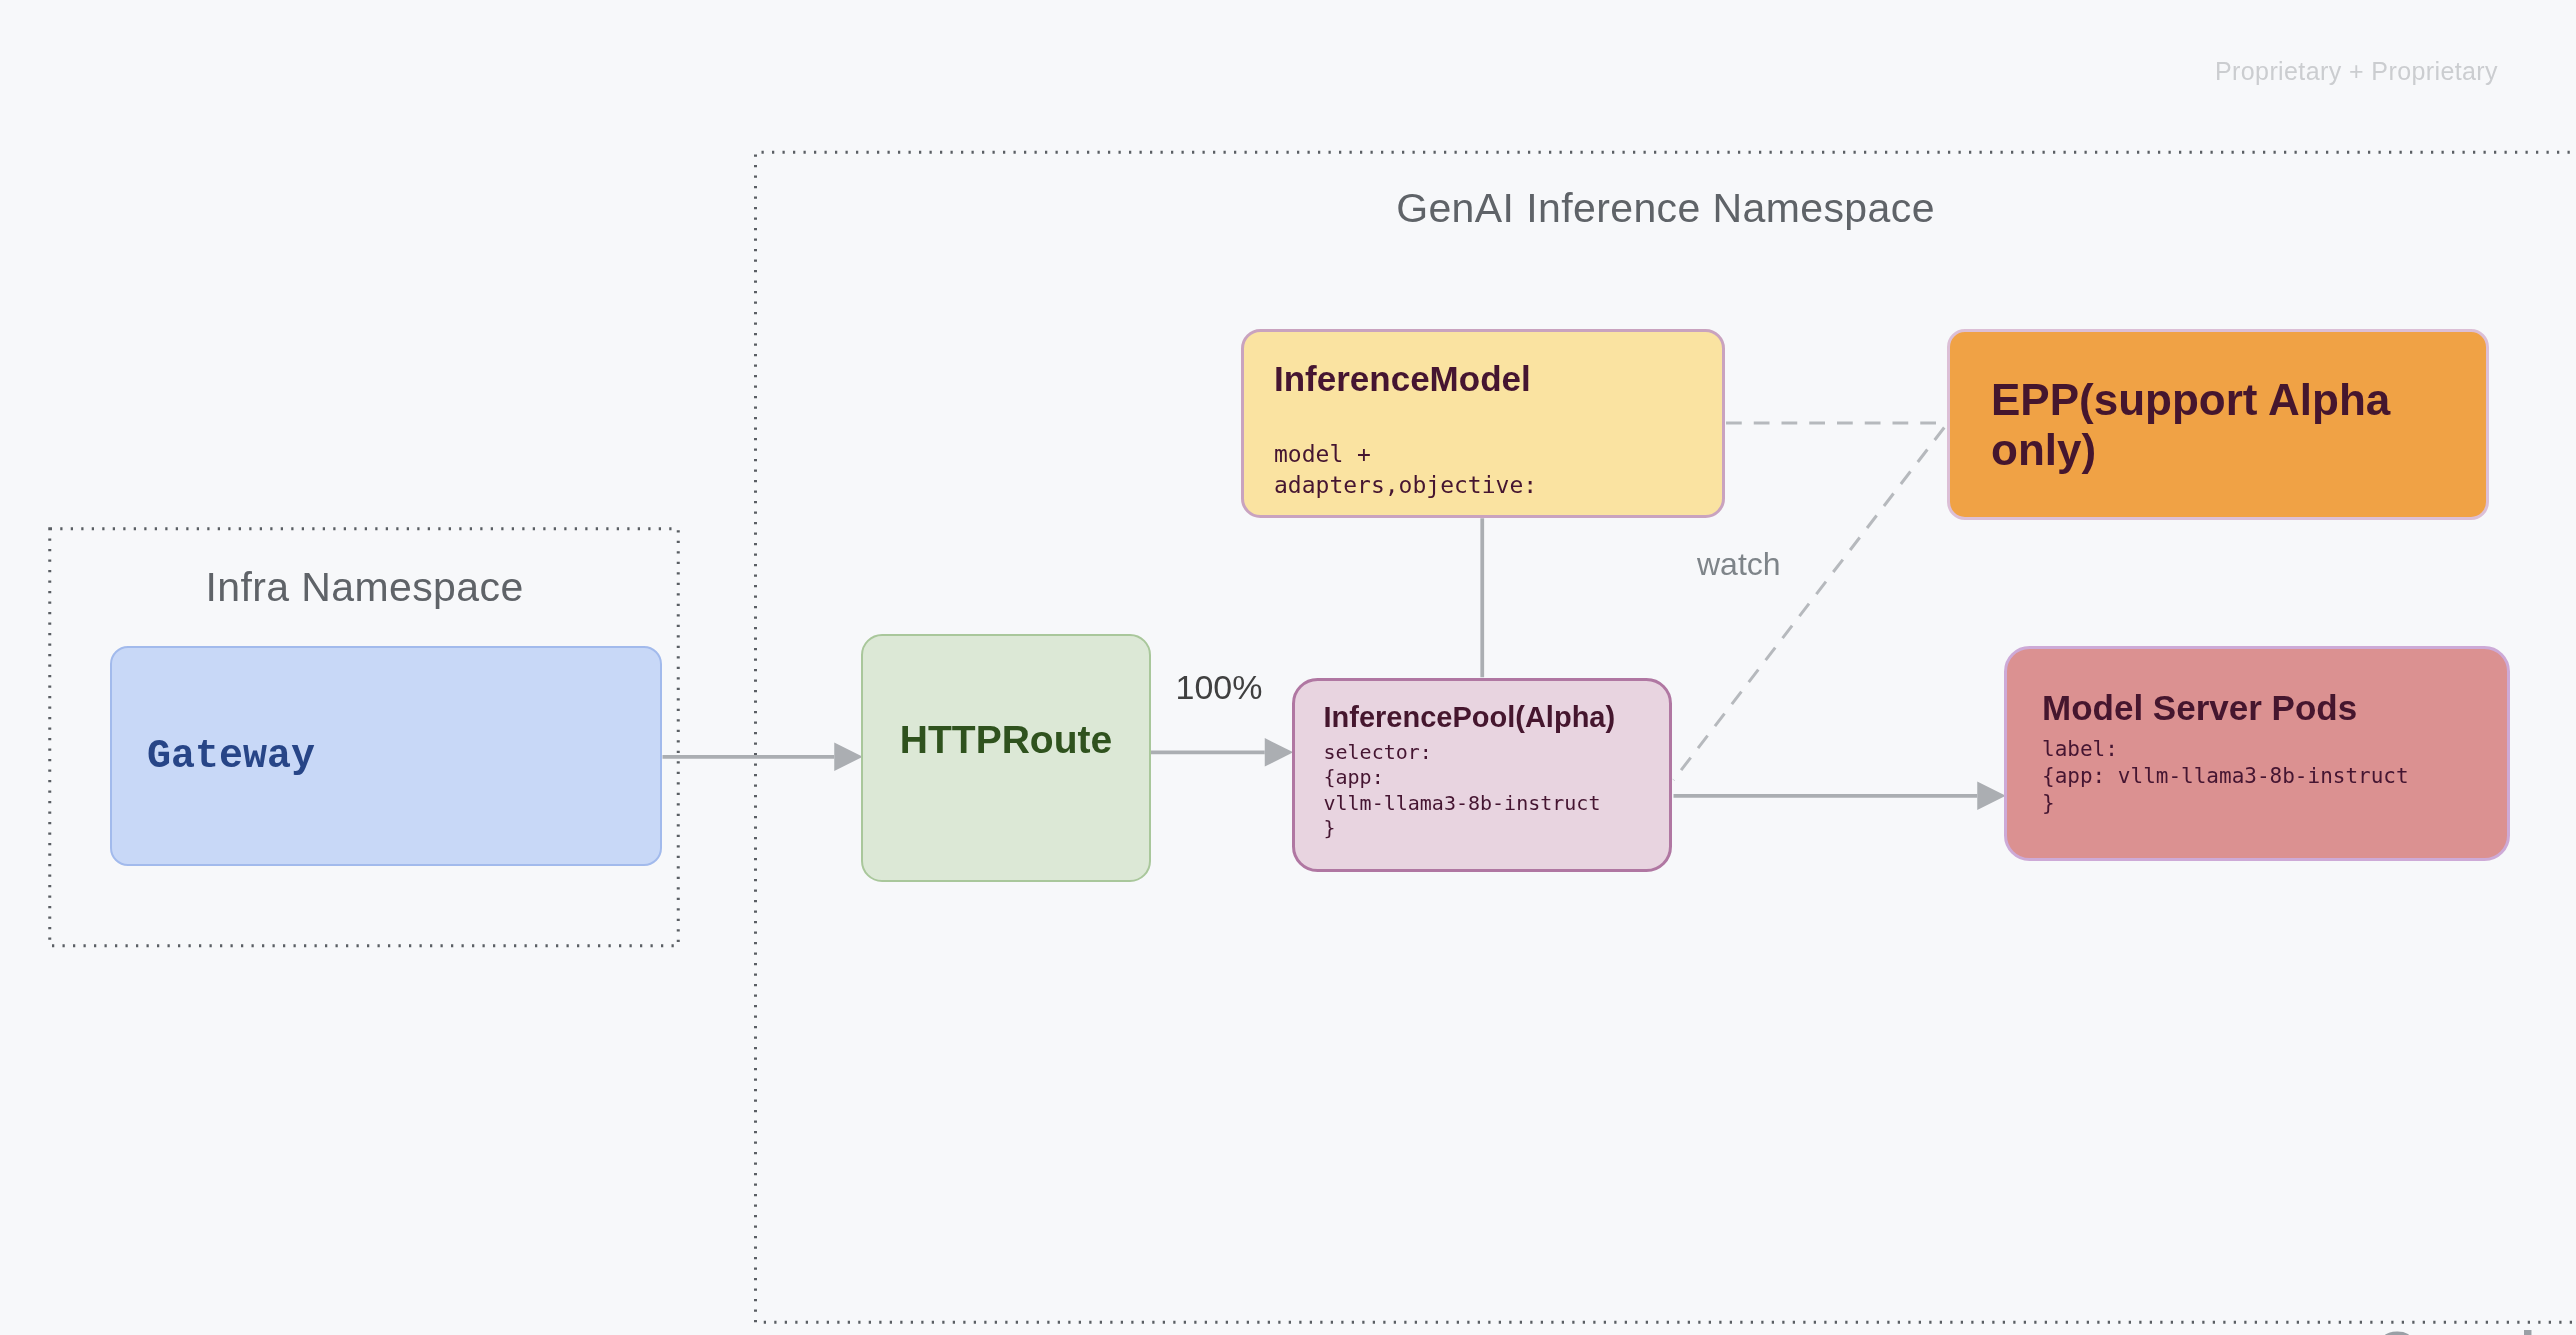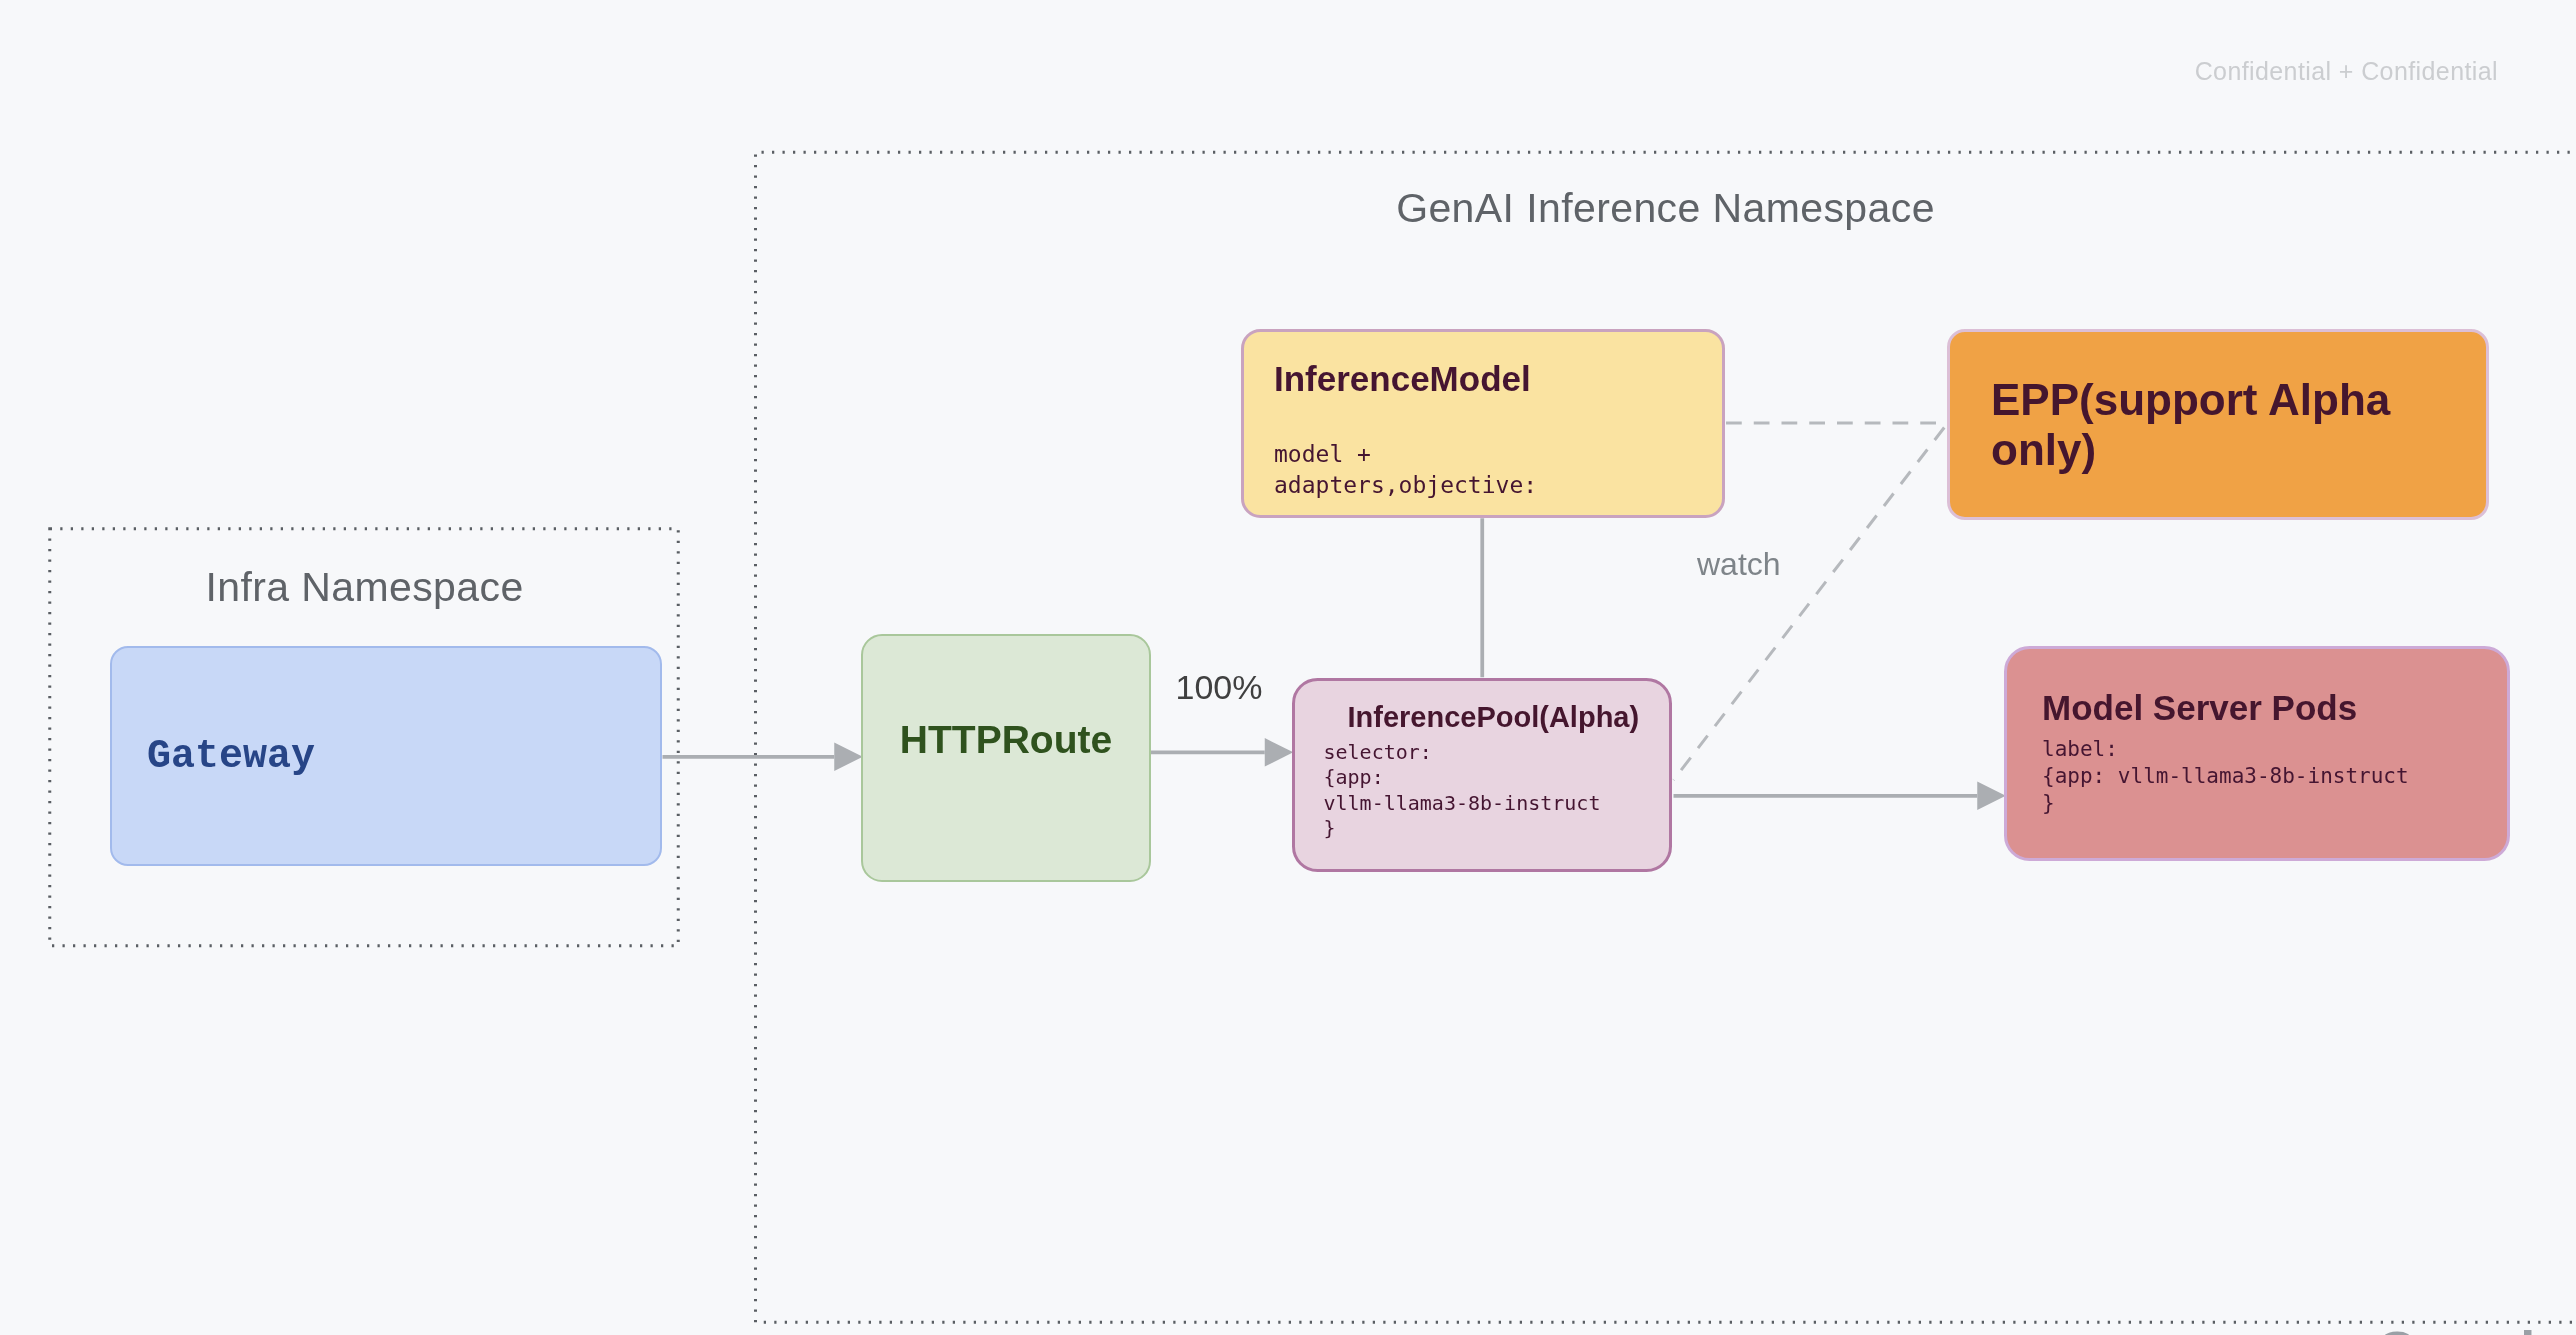--- a/index.html
+++ b/index.html
@@ -54,21 +54,21 @@
     background:#F0A245;border:3px solid #DCBFD6;border-radius:18px;
     display:flex;align-items:center;
   }
   .epp .node-title{margin-left:41px;font-size:44px;font-weight:bold;color:#45162E;}
 
   .inference-pool{
     left:1292px;top:678px;width:380px;height:194px;
     background:#E8D4E0;border:3.8px solid #B077A2;border-radius:25.5px;
     padding:19.5px 0 0 28.5px;
   }
-  .inference-pool .node-title{font-size:29px;font-weight:bold;color:#45162E;margin-bottom:6px;margin-left:24px;}
+  .inference-pool .node-title{font-size:29px;font-weight:bold;color:#45162E;margin-bottom:6px;}
 
   .model-server-pods{
     left:2004px;top:646px;width:506px;height:215px;
     background:#DB9191;border:3.8px solid #CDAAD7;border-radius:25.5px;
     padding:39px 0 0 35px;
   }
   .model-server-pods .node-title{font-size:35px;font-weight:bold;color:#45162E;margin-bottom:7.5px;}
 
   .code{
     font-family:"DejaVu Sans Mono","Liberation Mono",monospace;
@@ -106,21 +106,21 @@
     <line x1="1976" y1="691" x2="1976" y2="903" stroke="#ABAEB2" stroke-width="5"></line>
 
     <line x1="2301" y1="564" x2="2592" y2="564" stroke="#B6B9BD" stroke-width="4" stroke-dasharray="21 16"></line>
 
     <line x1="2592" y1="570" x2="2231" y2="1040" stroke="#B6B9BD" stroke-width="4" stroke-dasharray="21 16"></line>
 
     <line x1="2231" y1="1061" x2="2636" y2="1061" stroke="#ABAEB2" stroke-width="5"></line>
     <polygon points="2636,1042 2674,1061 2636,1080" fill="#ABAEB2"></polygon>
   </svg>
 
-  <div class="watermark">Confidential + Confidential</div>
+  <div class="watermark">Proprietary + Proprietary</div>
 
   <div class="ns-title genai-title">GenAI Inference Namespace</div>
   <div class="ns-title infra-title">Infra Namespace</div>
 
   <div class="node gateway">
     <div class="node-title">Gateway</div>
   </div>
 
   <div class="node httproute">
     <div class="node-title">HTTPRoute</div>

